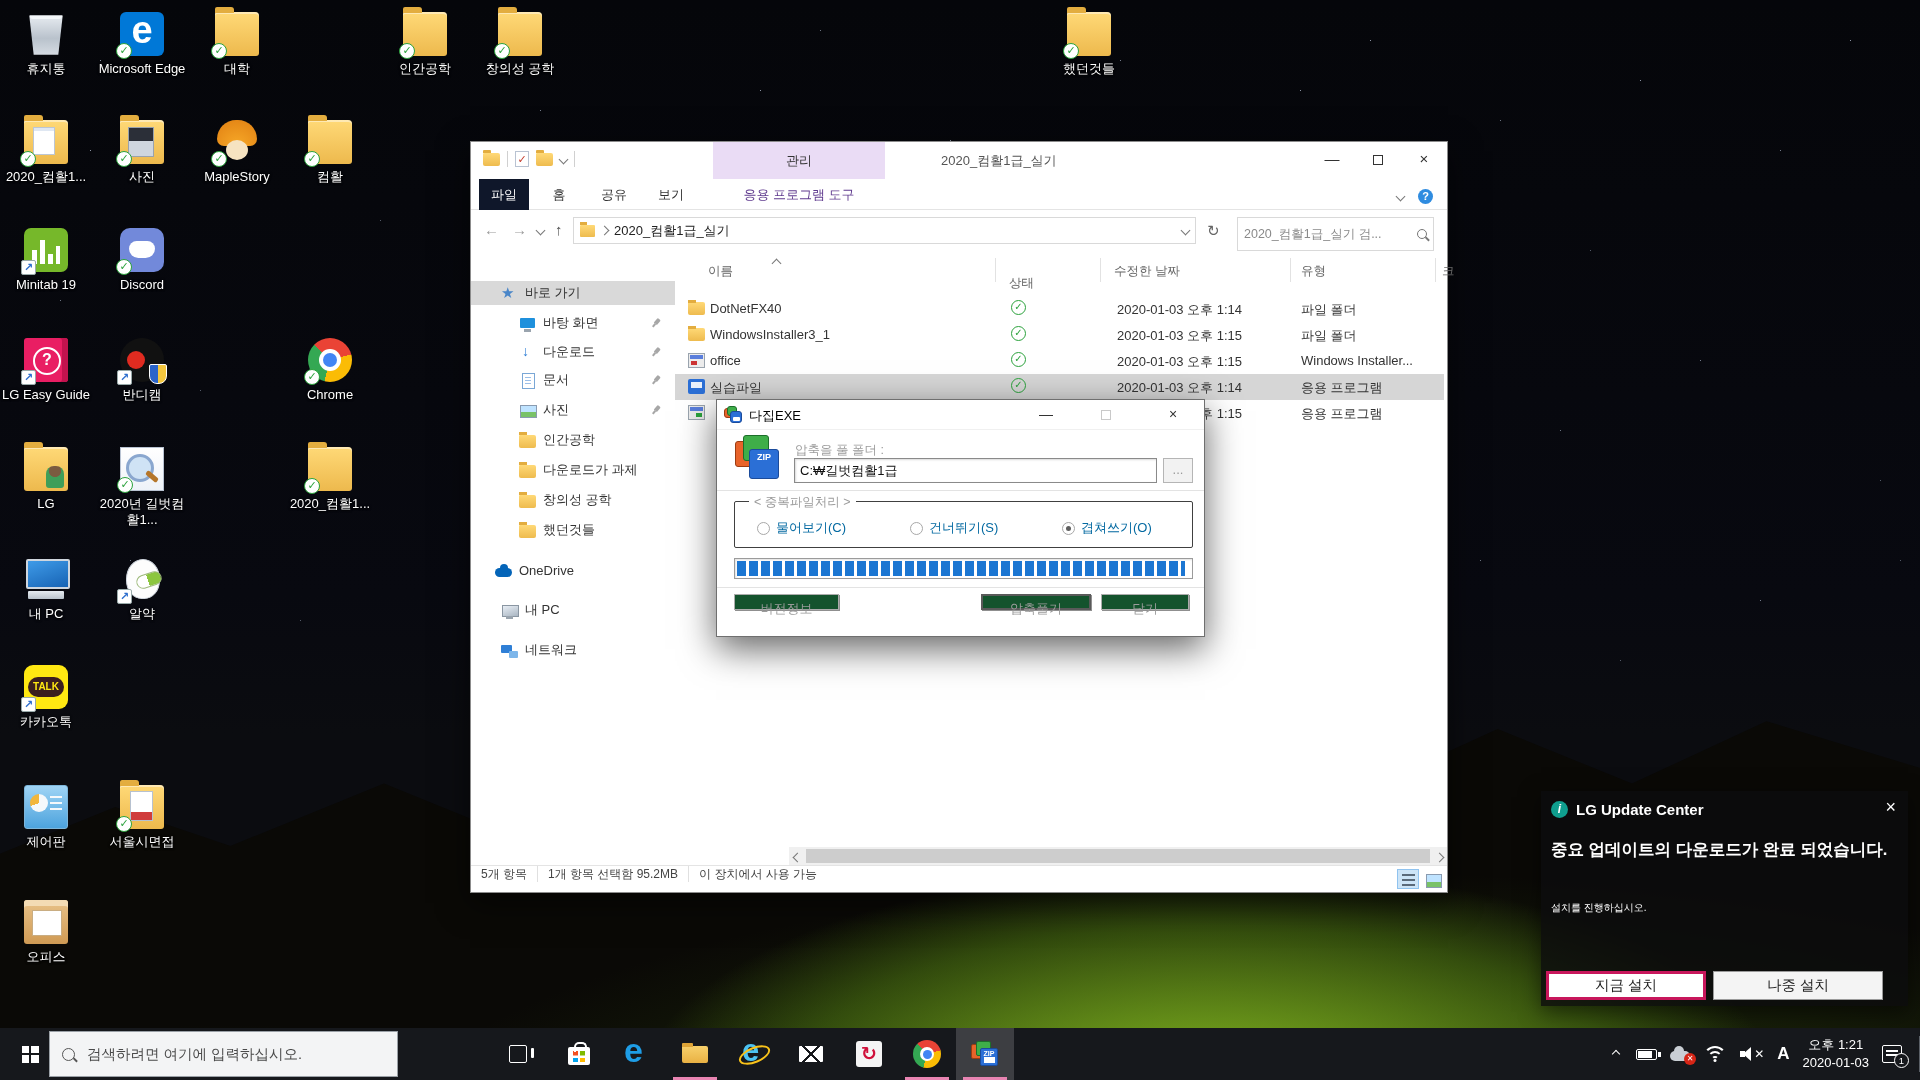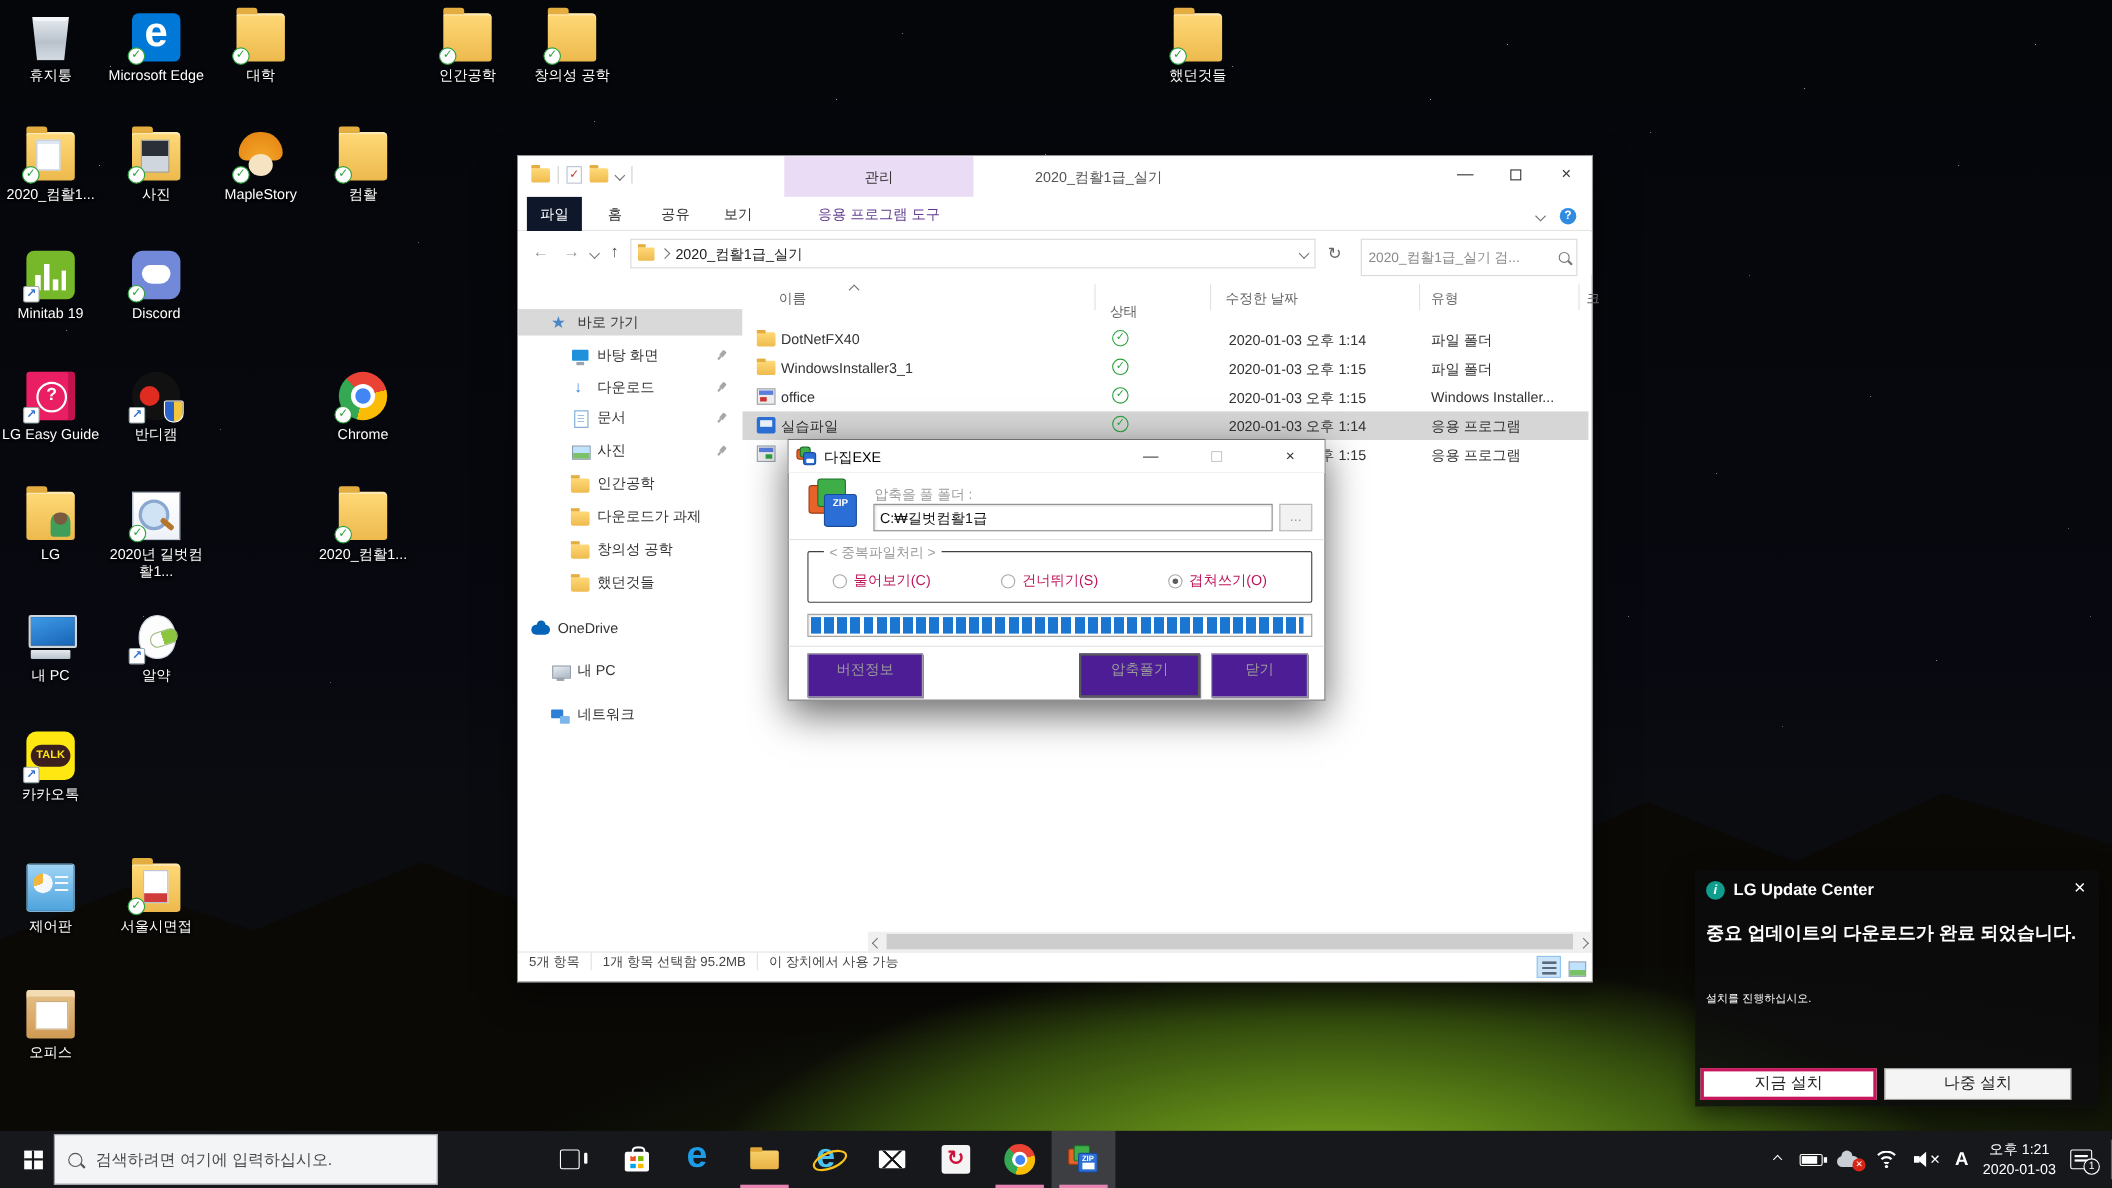--- a/index.html
+++ b/index.html
@@ -176,28 +176,28 @@
   .zipicon .zo{position:absolute;background:#e8632a;border-radius:3px;border:1px solid #9c3c12}
   .zipicon .zg{position:absolute;background:#3fae49;border-radius:3px;border:1px solid #1d6e2a}
   .zipicon .zb{position:absolute;background:#2b6fd6;border-radius:3px;border:1px solid #1b4b9b;color:#fff;font-weight:bold;text-align:center}
   .zipicon .zb .zwin{position:absolute;left:15%;bottom:8%;width:70%;height:38%;background:#fff;border-radius:1px}
   .dlg .flabel{position:absolute;left:78px;top:42px;color:#9b9b9b;font-size:12.5px}
   .dlg .ffield{position:absolute;left:77px;top:58px;width:363px;height:25px;border:1px solid #8a8a8a;box-shadow:inset 1px 1px 2px rgba(0,0,0,.15);line-height:23px;padding:0 5px;color:#111;background:#fff}
   .dlg .fbrowse{position:absolute;left:446px;top:58px;width:30px;height:25px;background:#f2f2f2;border:1px solid #b5b5b5;color:#9b9b9b;text-align:center;line-height:22px}
   .dlg .hr1{position:absolute;left:0;top:90px;width:100%;height:1px;background:#e3e3e3}
   .dlg .grp{position:absolute;left:17px;top:101px;width:459px;height:47px;border:1px solid #404040;border-radius:2px}
   .dlg .grp-title{position:absolute;left:14px;top:-8px;background:#fff;padding:0 5px;color:#9b9b9b;font-size:12.5px}
-  .radio{position:absolute;top:17px;display:flex;align-items:center;gap:6px;color:#be185d;font-size:13px}
+  .radio{position:absolute;top:17px;display:flex;align-items:center;gap:6px;color:#0369a1;font-size:13px}
   .rdot{width:13px;height:13px;border:1px solid #a8a8a8;border-radius:50%;background:#fff;position:relative;flex:0 0 auto}
   .rdot.on::after{content:"";position:absolute;left:3px;top:3px;width:5px;height:5px;border-radius:50%;background:#5e5e5e}
   .rad0{left:22px}.rad1{left:175px}.rad2{left:327px}
   .pbar{position:absolute;left:17px;top:158px;width:459px;height:21px;border:1px solid #9b9b9b;box-shadow:inset 1px 1px 2px rgba(0,0,0,.12);background:#fff;padding:2px}
   .pfill{height:100%;width:99%;background:repeating-linear-gradient(90deg,#1b76d2 0 9px,#fff 9px 12px)}
   .dlg .hr2{position:absolute;left:0;top:187px;width:100%;height:1px;background:#e3e3e3}
-  .dbtn{position:absolute;top:194px;height:40px;background:#4c1d95;border:1px solid #acacac;color:#9b9b9b;font-size:13px;text-align:center;line-height:28px;box-shadow:1px 1px 0 #8f8f8f}
+  .dbtn{position:absolute;top:194px;height:16px;background:#14532d;border:1px solid #acacac;color:#9b9b9b;font-size:13px;text-align:center;line-height:28px;box-shadow:1px 1px 0 #8f8f8f}
   .db-ver{left:17px;width:105px}
   .db-ext{left:264px;width:110px;border:2px solid #5a5a5a;line-height:26px}
   .db-close{left:384px;width:88px}
 
   
   .lgpanel{position:absolute;left:1541px;top:791px;width:367px;height:215px;background:rgba(12,12,14,.82);color:#fff;box-shadow:0 6px 20px rgba(0,0,0,.5)}
   .lg-head{position:absolute;left:10px;top:10px;display:flex;align-items:center;gap:8px}
   .lg-info{width:17px;height:17px;border-radius:50%;background:#0f9e8e;color:#fff;font-size:12px;font-style:italic;font-weight:bold;text-align:center;line-height:17px}
   .lg-title{font-size:15px;font-weight:bold}
   .lg-x{position:absolute;right:12px;top:6px;font-size:18px;color:#fff}
@@ -496,21 +496,21 @@
           <span>다운로드가 과제</span>
         </div>
         <div class="navitem" style="top: 238px; padding-left: 48px;">
           <span class="nico n-folder"></span>
           <span>창의성 공학</span>
         </div>
         <div class="navitem" style="top: 268px; padding-left: 48px;">
           <span class="nico n-folder"></span>
           <span>했던것들</span>
         </div>
-        <div class="navitem" style="top: 308px; padding-left: 12px;">
+        <div class="navitem" style="top: 308px; padding-left: 24px;">
           <span class="nico n-cloud"></span>
           <span>OneDrive</span>
         </div>
         <div class="navitem" style="top: 348px; padding-left: 30px;">
           <span class="nico n-pc"></span>
           <span>내 PC</span>
         </div>
         <div class="navitem" style="top: 388px; padding-left: 30px;">
           <span class="nico n-network"></span>
           <span>네트워크</span>

